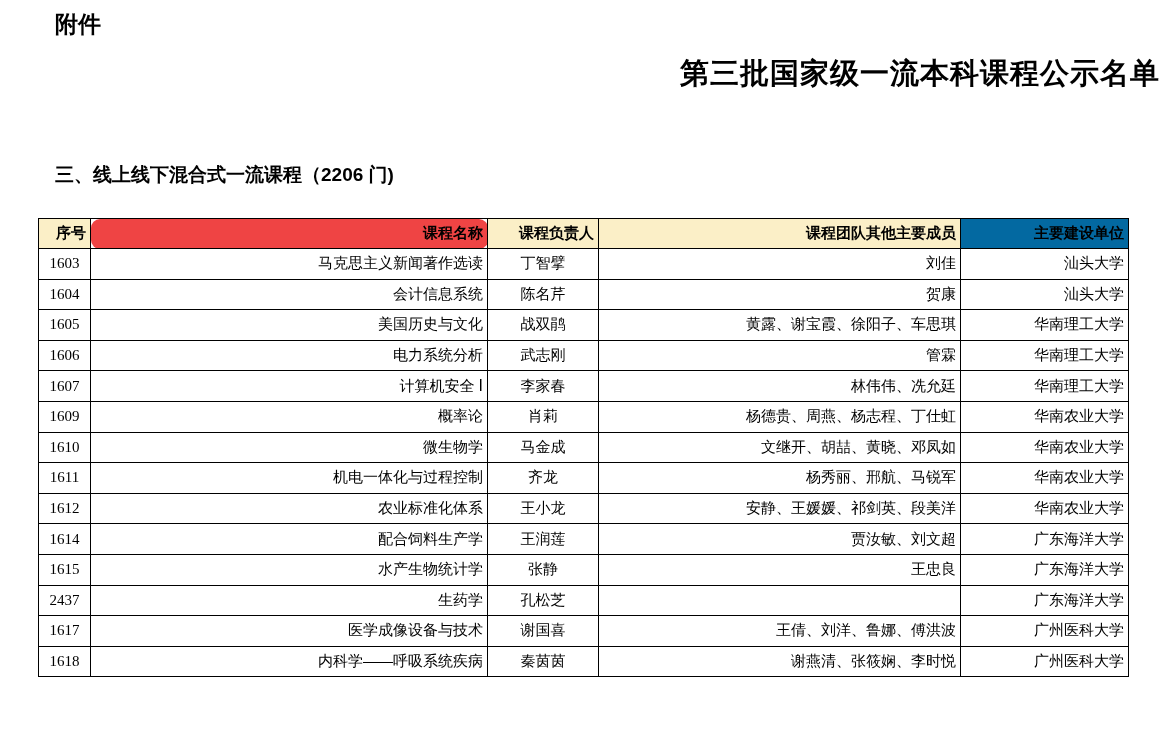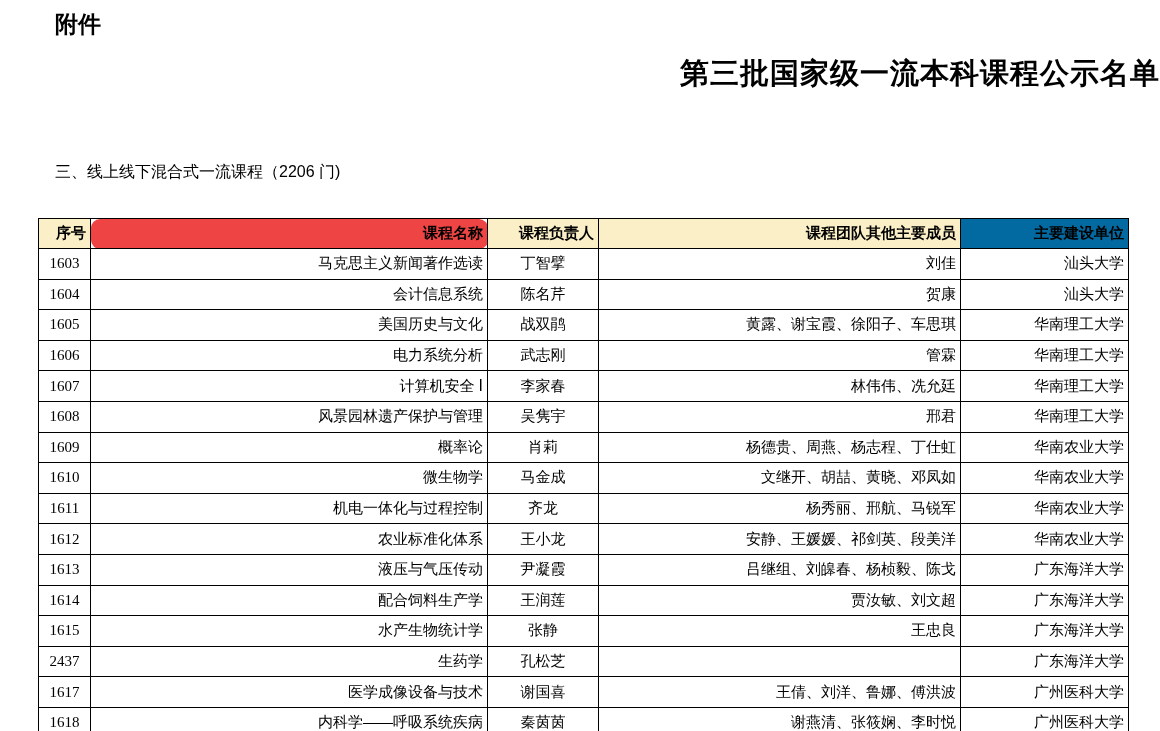--- a/index.html
+++ b/index.html
@@ -29,22 +29,22 @@
     width: 100%;
     text-align: right;
     font-size: 29px;
     font-weight: bold;
     letter-spacing: 1px;
   }
   .section-heading {
     position: absolute;
     left: 55px;
     top: 162px;
-    font-size: 16px;
-    font-weight: normal;
+    font-size: 19px;
+    font-weight: bold;
   }
   table.course-table {
     position: absolute;
     left: 38px;
     top: 218px;
     width: 1090px;
     border-collapse: collapse;
     table-layout: fixed;
   }
   .course-table th,
@@ -132,27 +132,20 @@
         <td class="inst">华南理工大学</td>
       </tr>
       <tr>
         <td class="no">1607</td>
         <td class="course">计算机安全 Ⅰ</td>
         <td class="leader">李家春</td>
         <td class="team">林伟伟、冼允廷</td>
         <td class="inst">华南理工大学</td>
       </tr>
       <tr>
-        <td class="no">1608</td>
-        <td class="course">风景园林遗产保护与管理</td>
-        <td class="leader">吴隽宇</td>
-        <td class="team">邢君</td>
-        <td class="inst">华南理工大学</td>
-      </tr>
-      <tr>
         <td class="no">1609</td>
         <td class="course">概率论</td>
         <td class="leader">肖莉</td>
         <td class="team">杨德贵、周燕、杨志程、丁仕虹</td>
         <td class="inst">华南农业大学</td>
       </tr>
       <tr>
         <td class="no">1610</td>
         <td class="course">微生物学</td>
         <td class="leader">马金成</td>
@@ -165,27 +158,20 @@
         <td class="leader">齐龙</td>
         <td class="team">杨秀丽、邢航、马锐军</td>
         <td class="inst">华南农业大学</td>
       </tr>
       <tr>
         <td class="no">1612</td>
         <td class="course">农业标准化体系</td>
         <td class="leader">王小龙</td>
         <td class="team">安静、王媛媛、祁剑英、段美洋</td>
         <td class="inst">华南农业大学</td>
-      </tr>
-      <tr>
-        <td class="no">1613</td>
-        <td class="course">液压与气压传动</td>
-        <td class="leader">尹凝霞</td>
-        <td class="team">吕继组、刘皞春、杨桢毅、陈戈</td>
-        <td class="inst">广东海洋大学</td>
       </tr>
       <tr>
         <td class="no">1614</td>
         <td class="course">配合饲料生产学</td>
         <td class="leader">王润莲</td>
         <td class="team">贾汝敏、刘文超</td>
         <td class="inst">广东海洋大学</td>
       </tr>
       <tr>
         <td class="no">1615</td>

